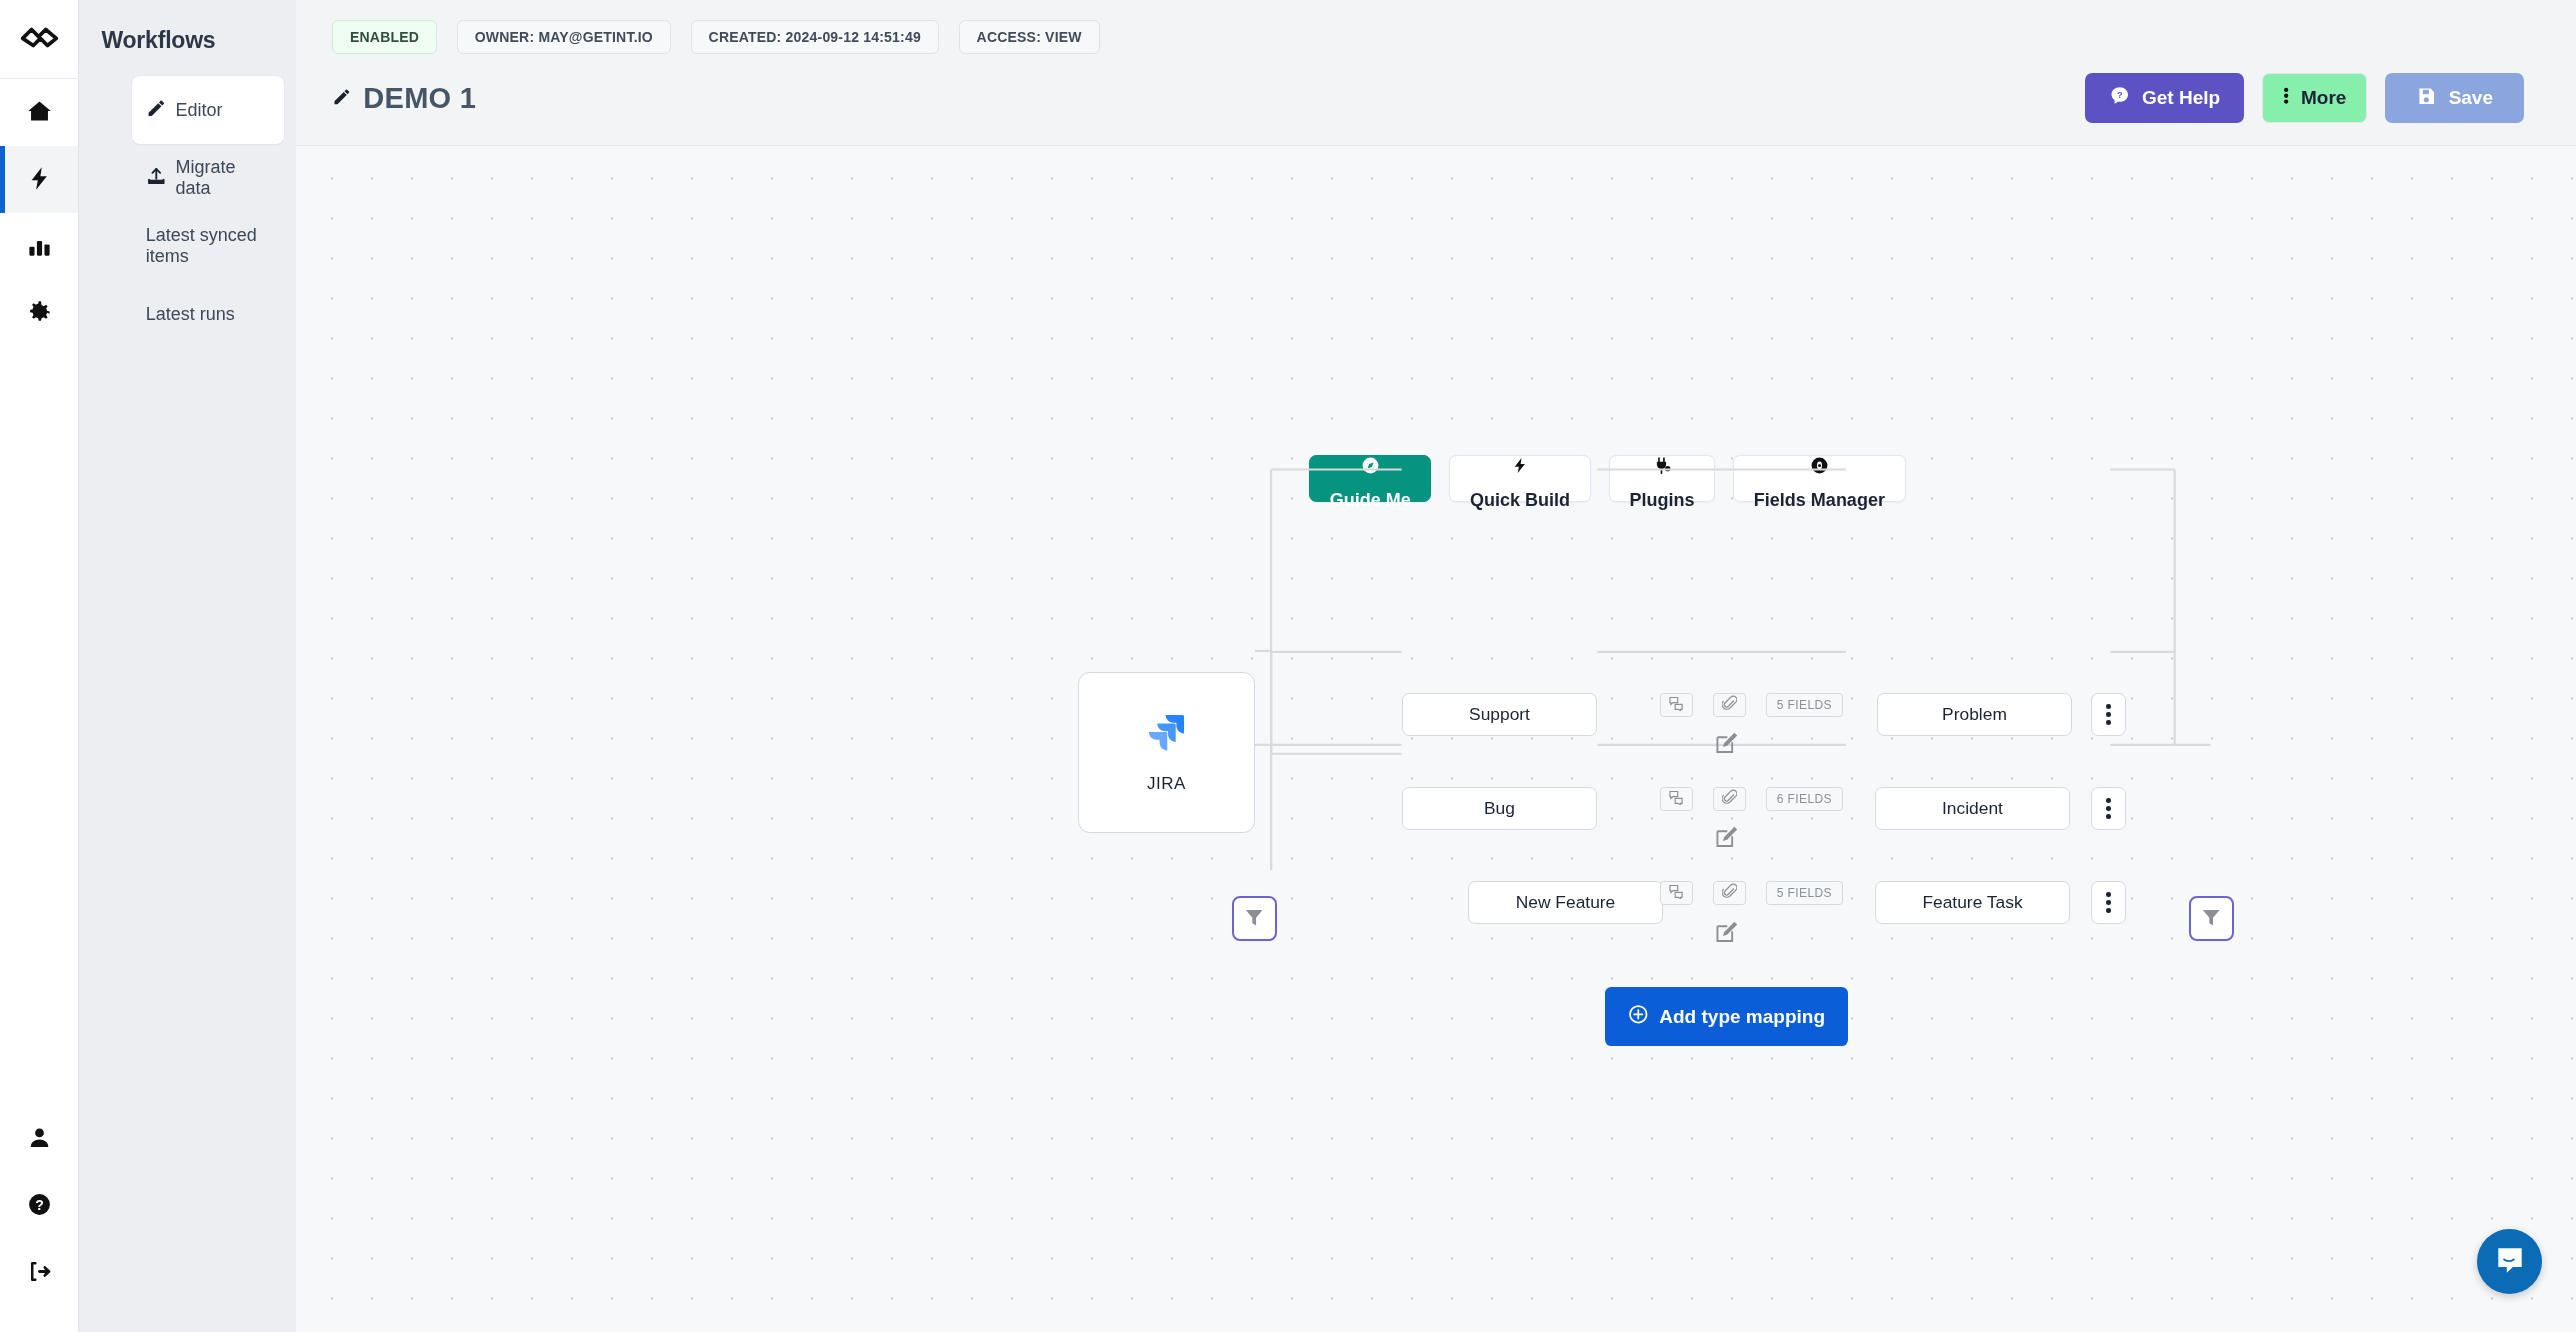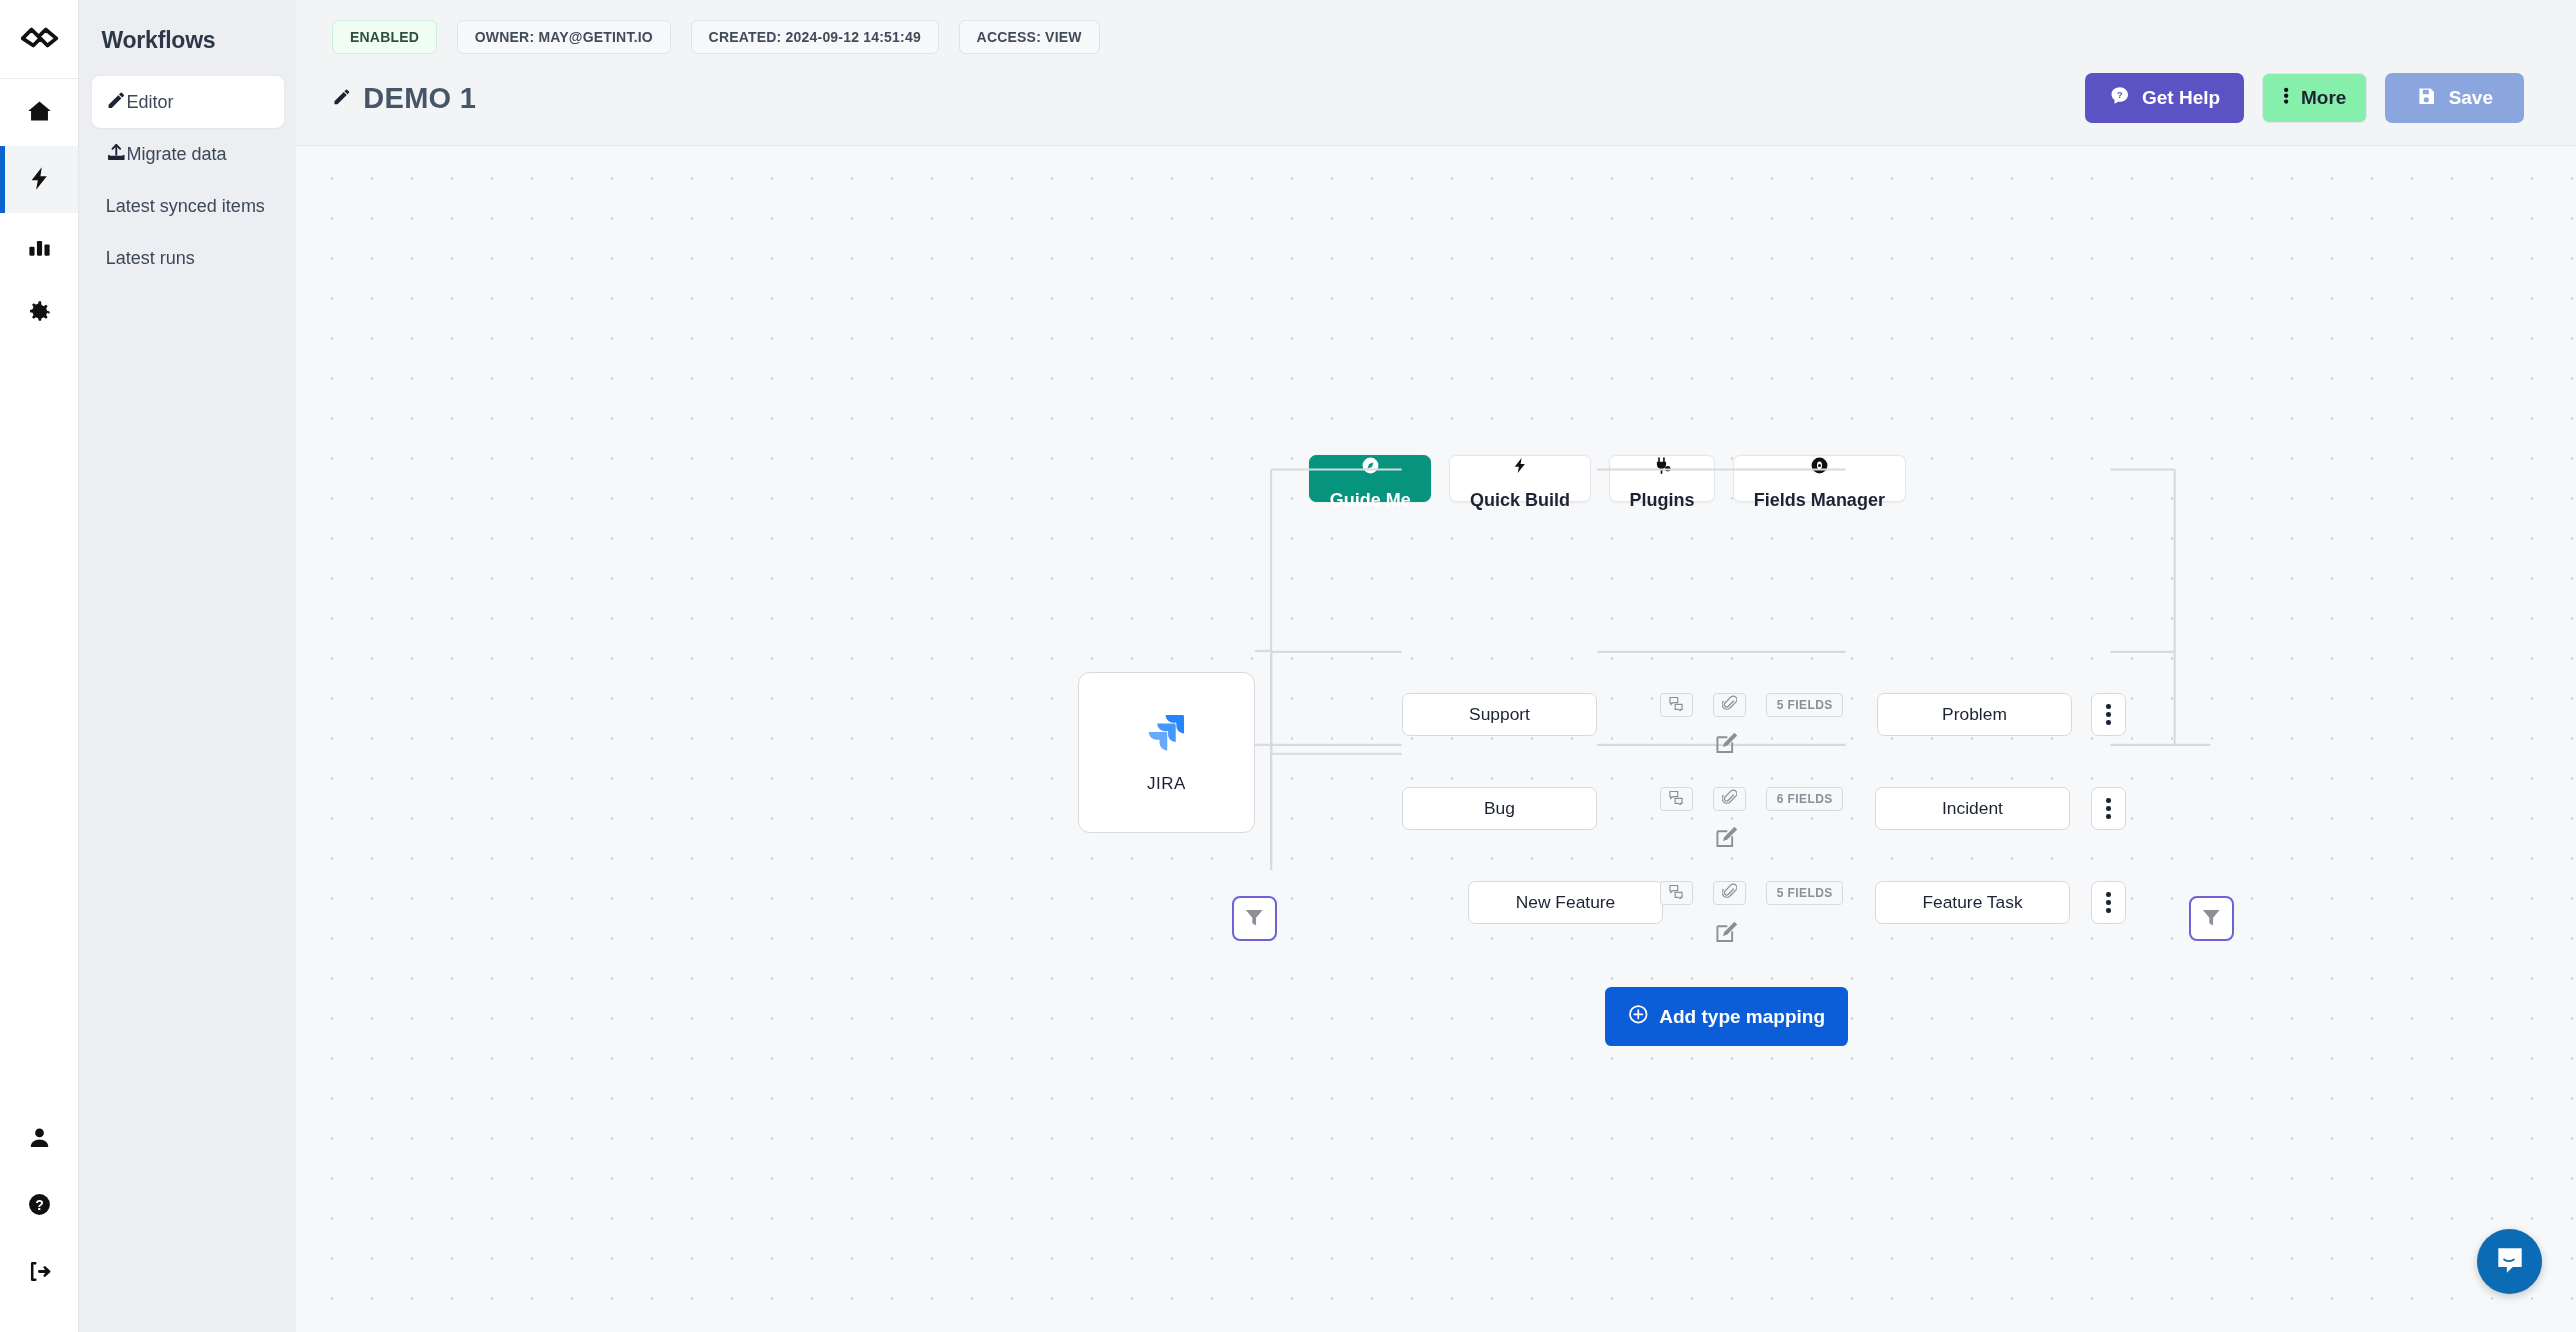--- a/index.html
+++ b/index.html
@@ -37,23 +37,23 @@
   #sidebar {
     position:absolute; left:79px; top:0; width:217px; height:1333px;
     background:#eceef1;
   }
   #sidebar h1 {
     font-size:23px; font-weight:700; color:#2d3748;
     padding:27px 0 0 22.4px; letter-spacing:-0.2px;
   }
   .side-list { margin-top:22.4px; padding:0 12.5px; }
   .side-item {
-    display:flex; align-items:center; gap:0;
-    height:52px; padding:0 14.3px; border-radius:8px;
-    font-size:18px; color:#3c4858; cursor:pointer;
+    display:flex; align-items:center; gap:9px;
+    height:68px; padding:0 14.3px; border-radius:8px;
+    font-size:18px; color:#3c4858; cursor:pointer;margin-left:40px;
   }
   .side-item.active { background:#ffffff; box-shadow:0 0.9px 1.8px rgba(16,24,40,.05); }
   .side-item.plain { padding-left:14.3px; }
 
   
   #topbar {
     position:absolute; left:296px; top:0; right:0; height:146px;
     background:#f3f4f6; border-bottom:0.9px solid #e5e7eb;
   }
   .chips { display:flex; gap:19.7px; padding:19.7px 0 0 36px; align-items:center; }
@@ -129,21 +129,21 @@
   .kebab {
     position:absolute; width:35px; height:43px; background:#ffffff;
     border:1.3px solid #d5d8dd; border-radius:7.2px;
     display:flex; align-items:center; justify-content:center; cursor:pointer; z-index:4;
   }
   .kebab i {
     display:block; width:4.5px; height:4.5px; border-radius:50%; background:#1c2434;
     box-shadow:0 -8px 0 #1c2434, 0 8px 0 #1c2434;
   }
 
-  .mini-row { position:absolute; display:flex; align-items:center; gap:20px; z-index:4;font-weight:bold; }
+  .mini-row { position:absolute; display:flex; align-items:center; gap:20px; z-index:4; }
   .mini-box {
     height:24px; min-width:33px; padding:0 5.4px; background:#f7f8f9;
     border:0.9px solid #d5d8dd; border-radius:3.6px;
     display:flex; align-items:center; justify-content:center; cursor:pointer;
   }
   .fields-badge {
     height:24px; padding:0 9.8px; background:#f7f8f9; border:0.9px solid #d5d8dd;
     border-radius:3.6px; display:flex; align-items:center;
     font-size:12px; color:#8a9099; letter-spacing:0.4px; white-space:nowrap; cursor:pointer;
   }

